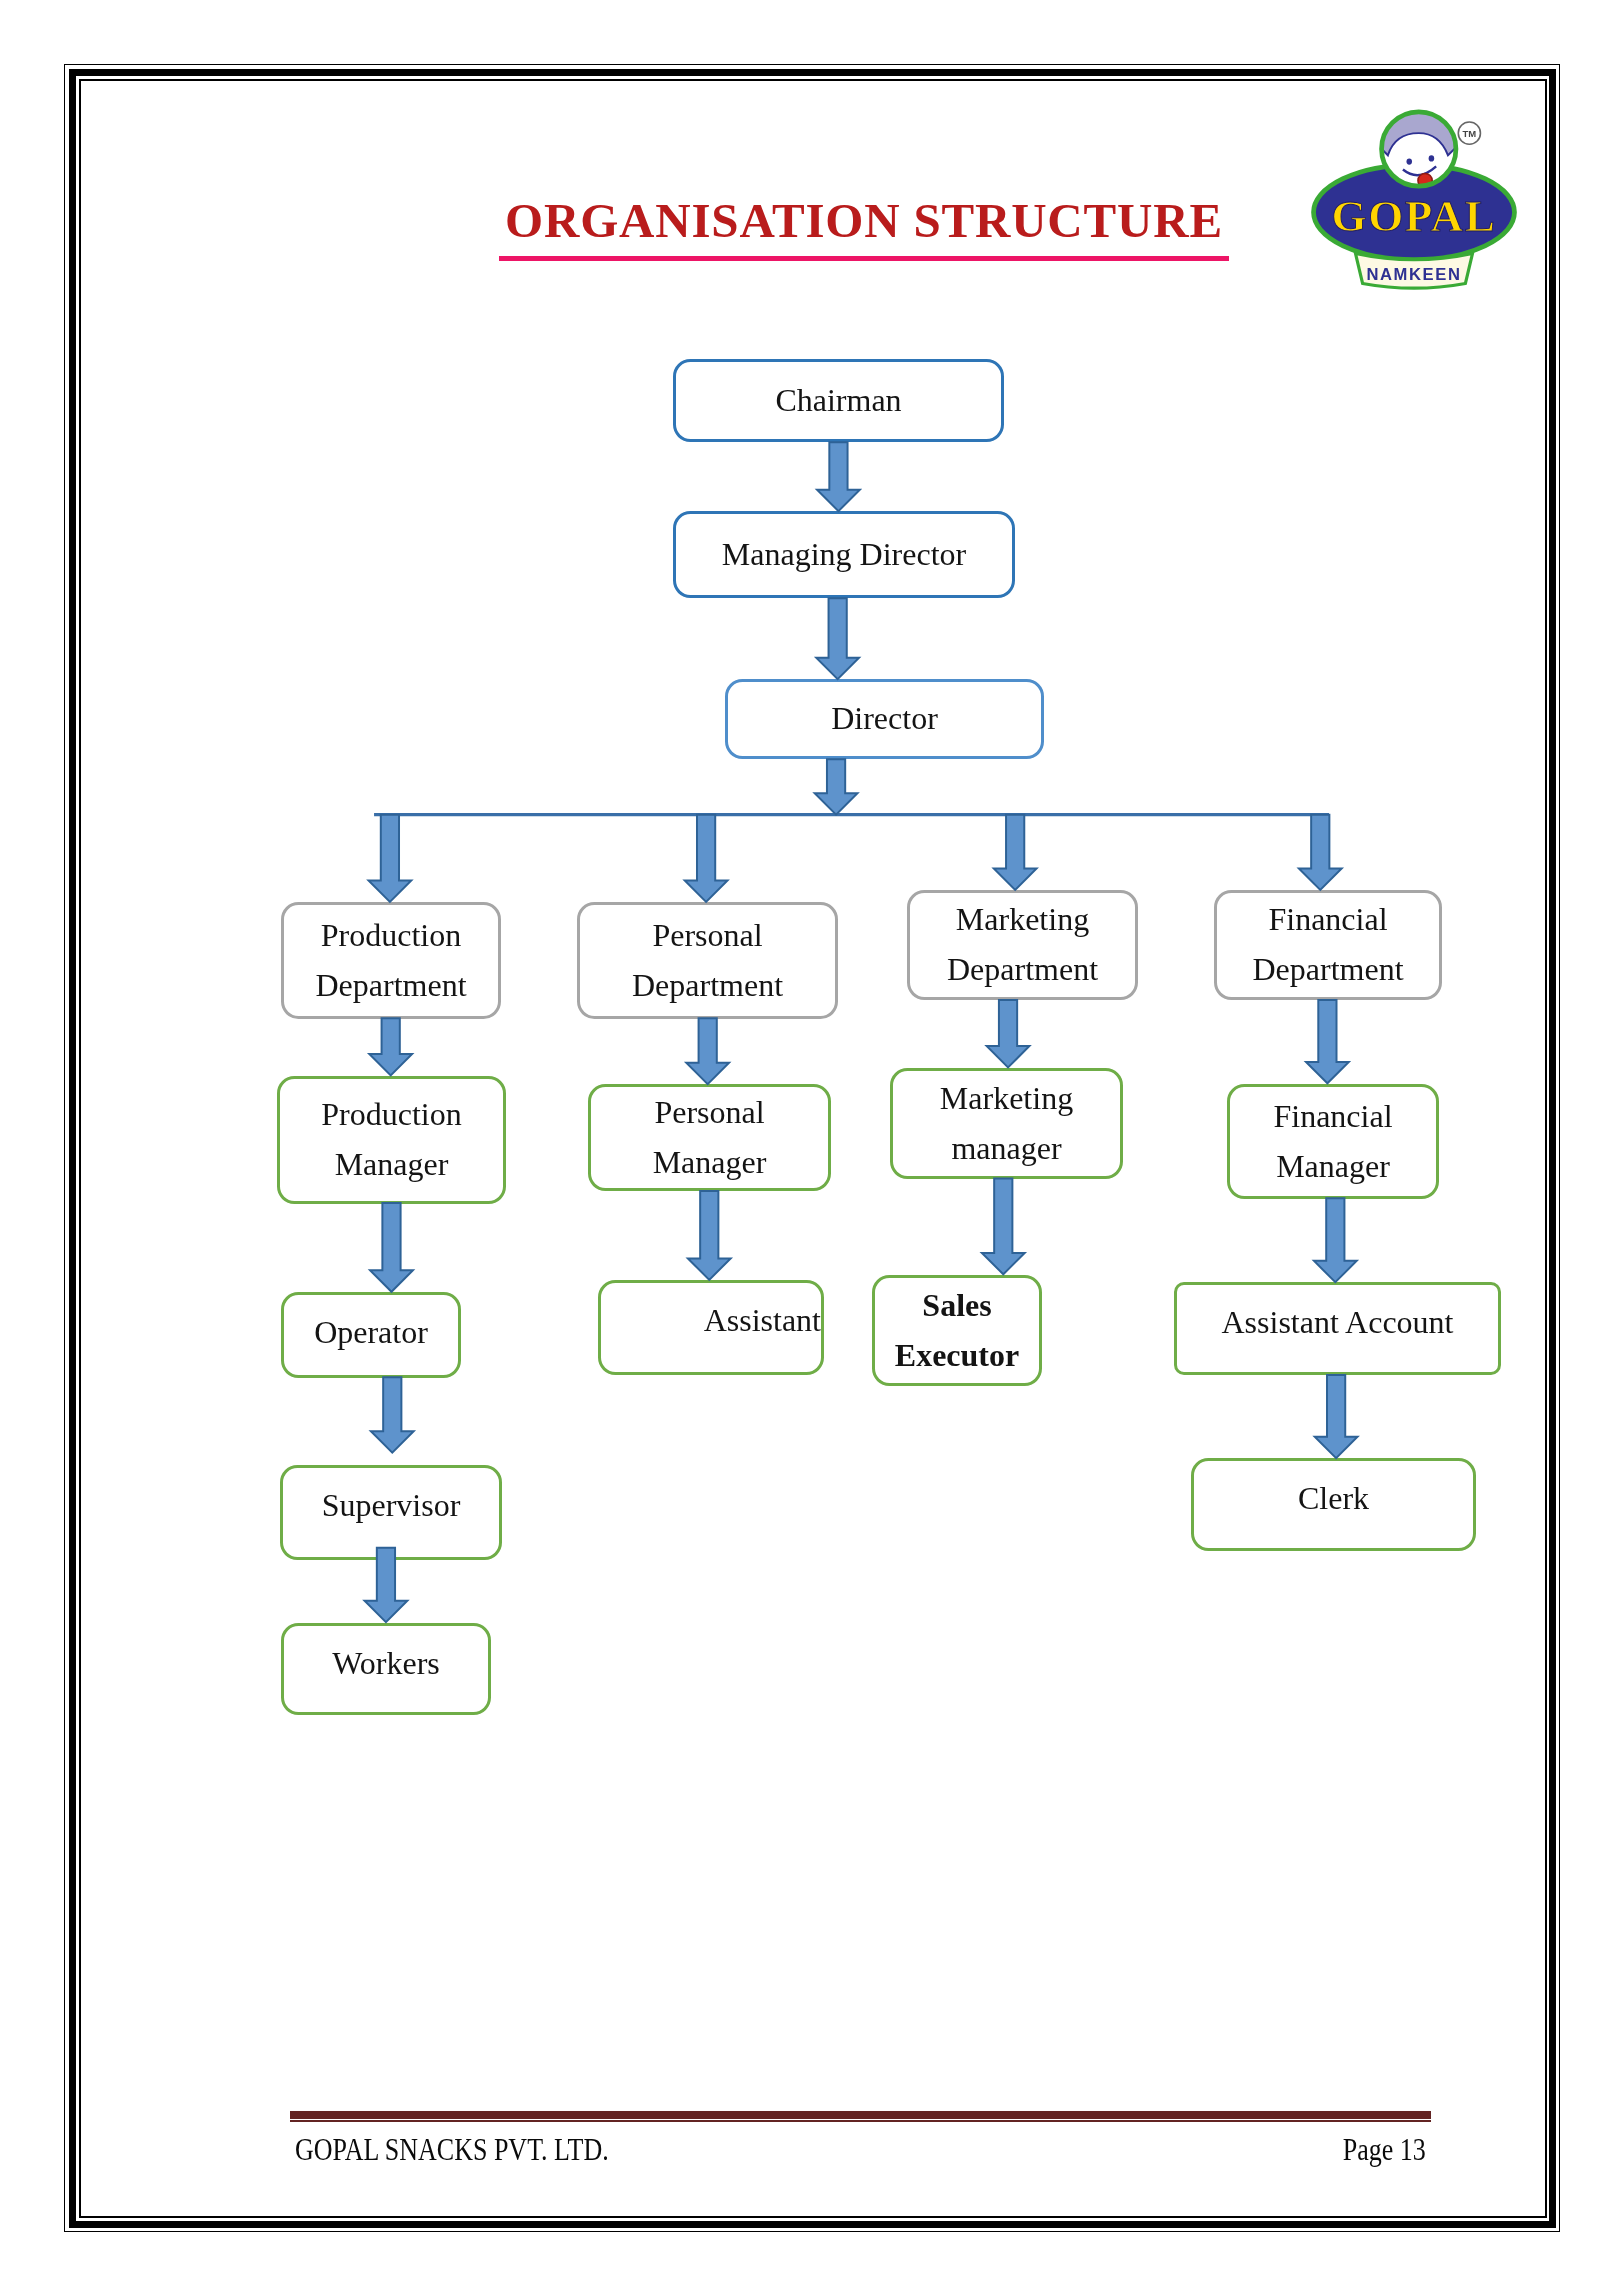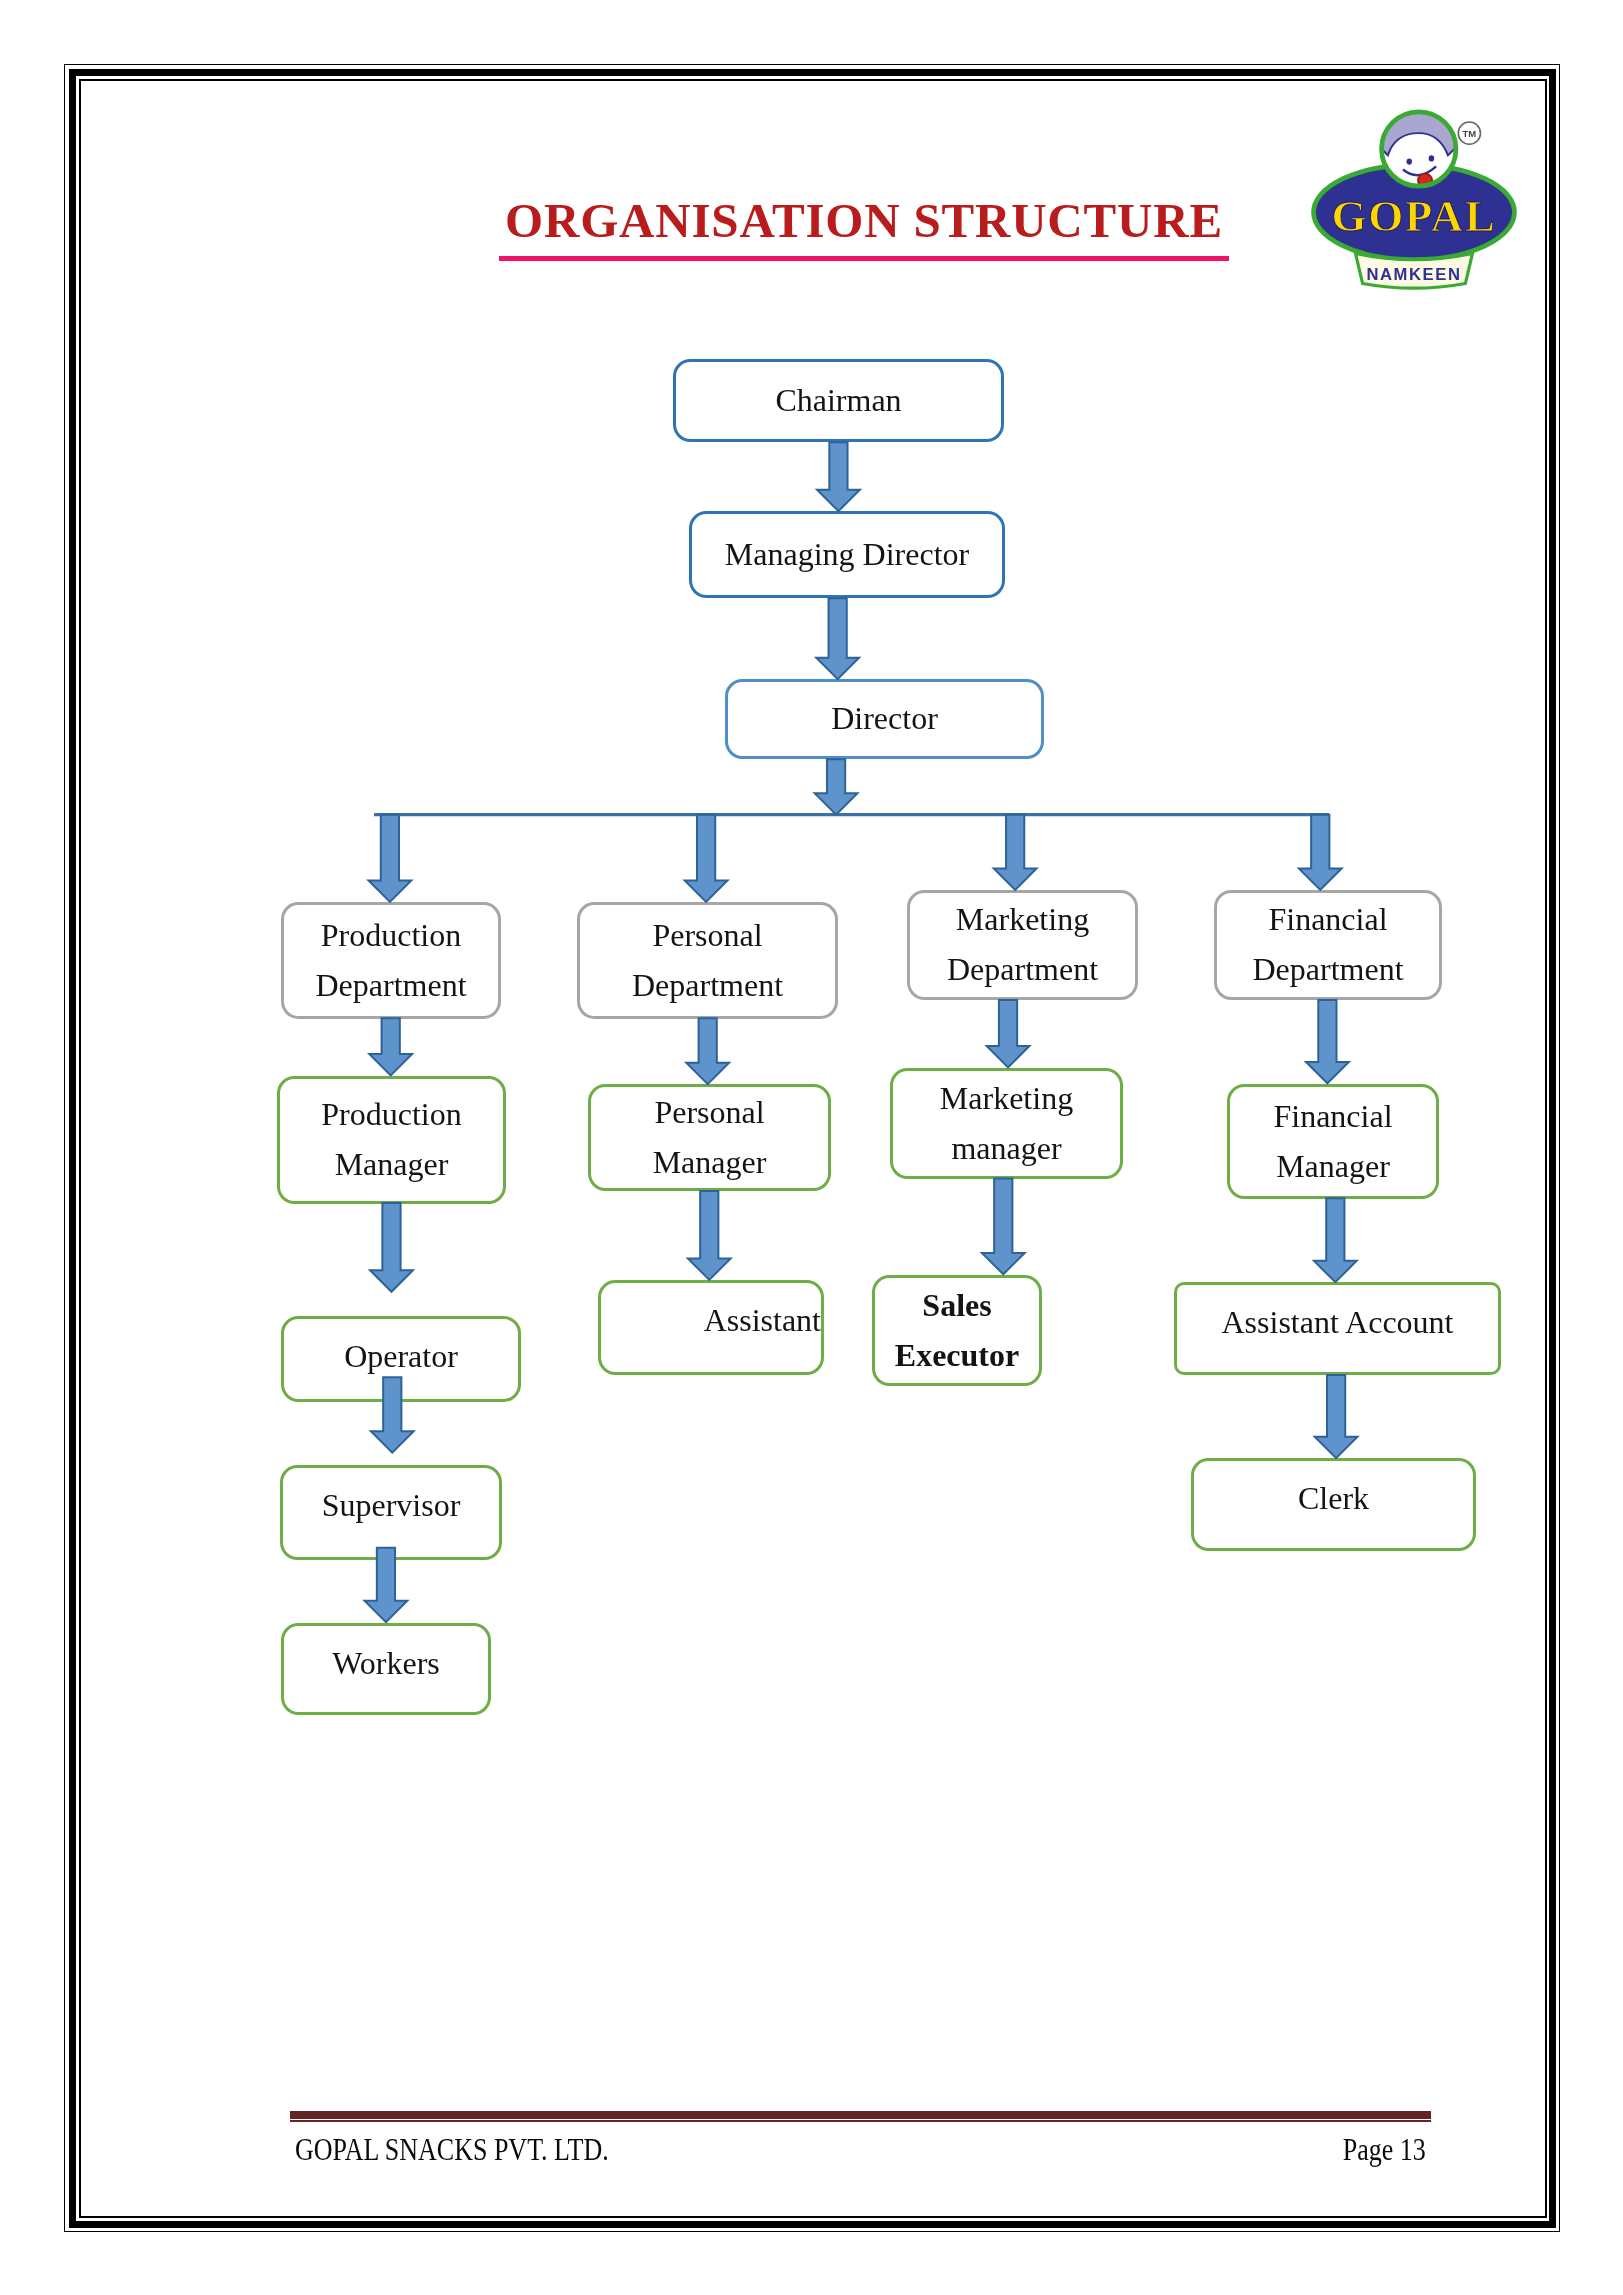--- a/index.html
+++ b/index.html
@@ -25,31 +25,31 @@
   .node{position:absolute;border:3.2px solid #888;border-radius:17.4px;background:#fff;
     display:flex;align-items:center;justify-content:center;text-align:center;
     font-size:32px;line-height:1.55;color:#141414;white-space:pre-line;}
   .blue{border-color:#2E75B6;}
   .gray{border-color:#A6A6A6;}
   .green{border-color:#6FAD47;}
   .top{align-items:flex-start;padding-top:12.7px;}
   #n-director{border-color:#4F8ECB;margin-left:48px;}
 
   #n-chairman{left:673px;top:359px;width:331px;height:83px;}
-  #n-managing-director{left:673px;top:511px;width:316px;height:87px;margin-left:16px;}
+  #n-managing-director{left:673px;top:511px;width:342px;height:87px;}
   #n-director{left:677px;top:679px;width:319px;height:80px;}
   #n-production-department{left:281px;top:902px;width:220px;height:117px;}
   #n-personal-department{left:577px;top:902px;width:261px;height:117px;}
   #n-marketing-department{left:907px;top:890px;width:231px;height:110px;}
   #n-financial-department{left:1214px;top:890px;width:228px;height:110px;}
   #n-production-manager{left:277px;top:1076px;width:229px;height:128px;}
   #n-personal-manager{left:588px;top:1084px;width:243px;height:107px;}
   #n-marketing-manager{left:890px;top:1068px;width:233px;height:111px;}
   #n-financial-manager{left:1227px;top:1084px;width:212px;height:115px;}
-  #n-operator{left:281px;top:1292px;width:240px;height:86px;margin-top:24px;}
+  #n-operator{left:281px;top:1292px;width:180px;height:86px;}
   #n-assistant{left:598px;top:1280px;width:226px;height:95px;justify-content:flex-end;}
   #n-sales-executor{left:872px;top:1275px;width:170px;height:111px;font-weight:bold;}
   #n-assistant-account{left:1174px;top:1282px;width:327px;height:93px;border-radius:10px;}
   #n-supervisor{left:280px;top:1453px;width:222px;height:95px;margin-top:12px;}
   #n-clerk{left:1191px;top:1458px;width:285px;height:93px;}
   #n-workers{left:281px;top:1623px;width:210px;height:92px;}
 
   
   #connectors{position:absolute;left:0;top:0;width:1623px;height:2295px;pointer-events:none;}
 

